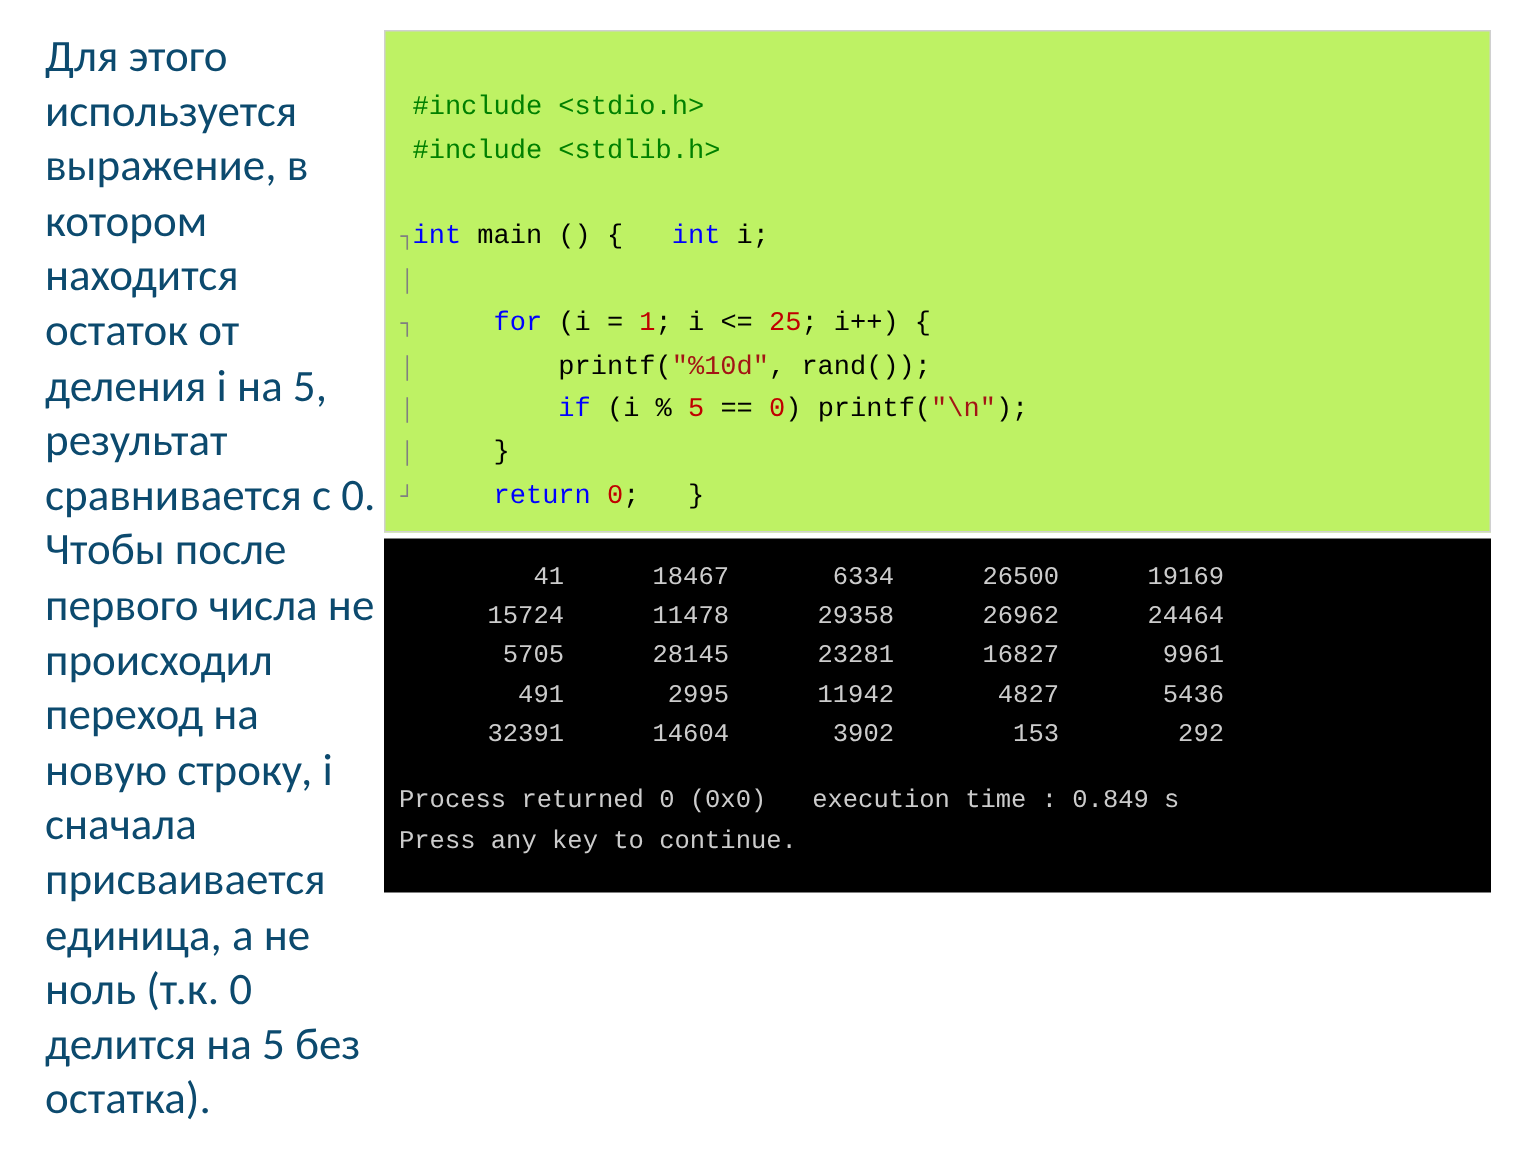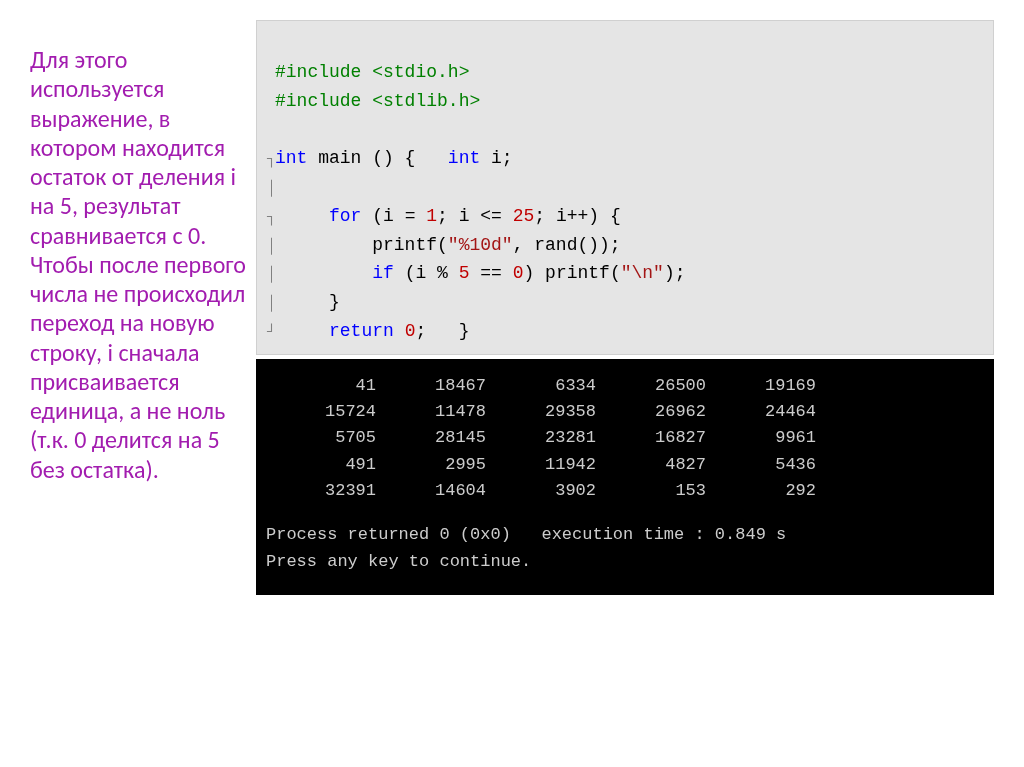--- a/index.html
+++ b/index.html
@@ -22,32 +22,31 @@
     text-align: center;
     margin: 10px 0 20px 0;
   }
   .content {
     display: flex;
     gap: 4px;
   }
   .left {
     width: 222px;
     flex-shrink: 0;
-    font-size: 24px;
+    font-size: 30px;
     line-height: 1.22;
-    color: #a21caf;
-    margin-top: 25px;
+    color: #0c4a6e;
   }
   .right {
     flex: 1;
     display: flex;
     flex-direction: column;
   }
   .code-block {
-    background: #e5e5e5;
+    background: #bef264;
     border: 1px solid #d0d0d0;
     padding: 8px 10px;
     font-family: "Courier New", monospace;
     font-size: 18px;
     line-height: 1.6;
     white-space: pre;
     color: #000;
     margin-bottom: 4px;
     position: relative;
   }

